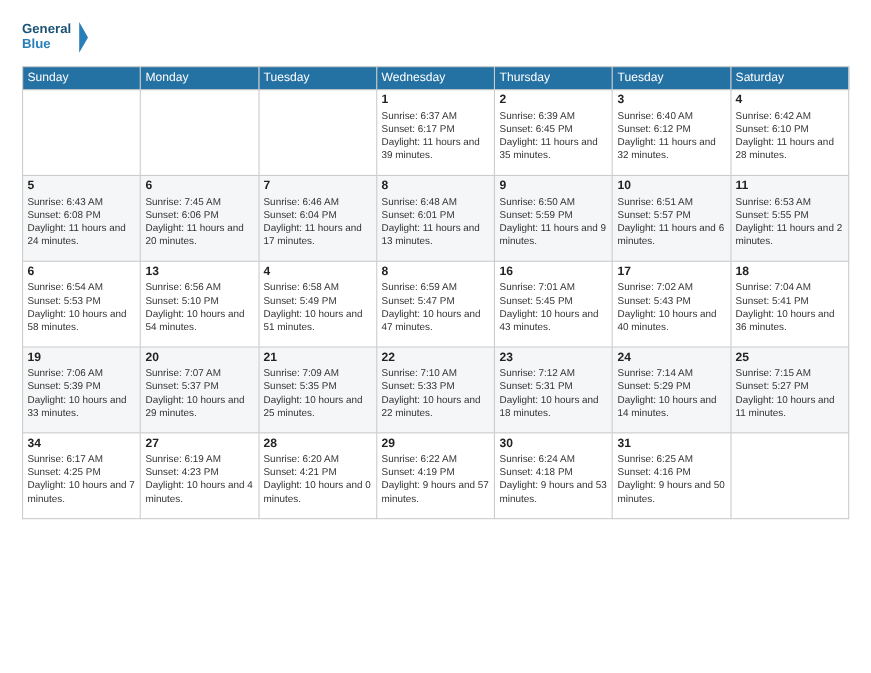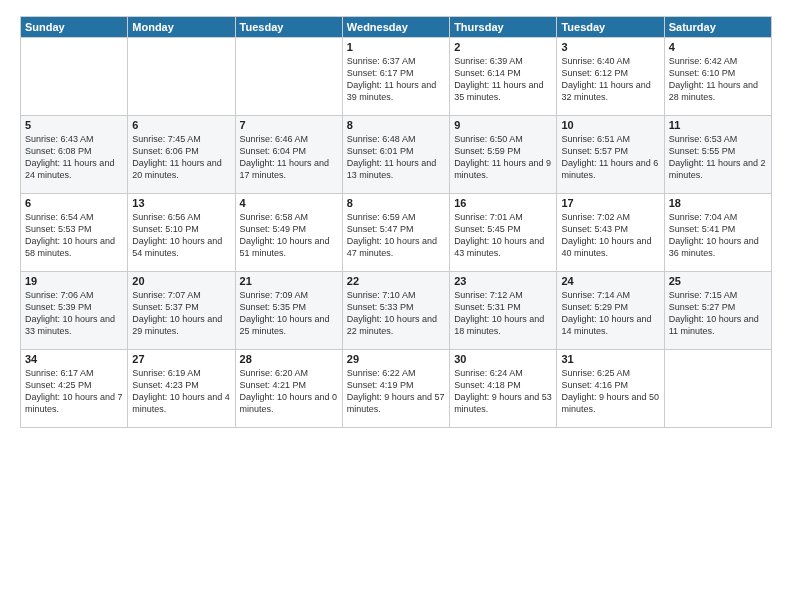--- a/index.html
+++ b/index.html
@@ -41,21 +41,21 @@
     }
     .calendar {
       width: 100%;
       border-collapse: collapse;
       table-layout: fixed;
     }
     .calendar th {
       background-color: #2471a3;
       color: #fff;
       font-size: 11px;
-      font-weight: bold;
+      font-weight: normal;
       padding: 4px 4px;
       text-align: left;
       border: 1px solid #ccc;
     }
     .calendar td {
       border: 1px solid #ccc;
       vertical-align: top;
       padding: 3px 4px;
       font-size: 9.5px;
       color: #222;
@@ -75,20 +75,33 @@
       background: #f9f9f9;
     }
     tr:nth-child(odd) td { background: #ffffff; }
     tr:nth-child(even) td { background: #f4f6f7; }
     .calendar thead tr th { background: #2471a3; }
   </style>
 </head>
 <body>
 
 <div class="container">
+  <div class="header">
+    <div class="logo">
+<svg width="60" height="36" viewBox="0 0 60 36">
+  <text x="0" y="14" font-size="12" font-weight="bold" font-family="Arial" fill="#1a5276">General</text>
+  <text x="0" y="28" font-size="12" font-weight="bold" font-family="Arial" fill="#2980b9">Blue</text>
+  <polygon points="52,4 60,18 52,32" fill="#2980b9"></polygon>
+</svg>
+</div>
+    <div class="title-block">
+      <div class="month-title"></div>
+      <div class="location"></div>
+    </div>
+  </div>
 
   <table class="calendar">
     <thead>
       <tr>
       <th>Sunday</th>
           <th>Monday</th>
           <th>Tuesday</th>
           <th>Wednesday</th>
           <th>Thursday</th>
           <th>Tuesday</th>
@@ -103,21 +116,21 @@
           <td>
             <div class="day-number">1</div>
             <div class="cell-text">Sunrise: 6:37 AM
 Sunset: 6:17 PM
 Daylight: 11 hours
 and 39 minutes.</div>
           </td>
           <td>
             <div class="day-number">2</div>
             <div class="cell-text">Sunrise: 6:39 AM
-Sunset: 6:14 PM
+Sunset: 6:45 PM
 Daylight: 11 hours
 and 35 minutes.</div>
           </td>
           <td>
             <div class="day-number">3</div>
             <div class="cell-text">Sunrise: 6:40 AM
 Sunset: 6:12 PM
 Daylight: 11 hours
 and 32 minutes.</div>
           </td>

